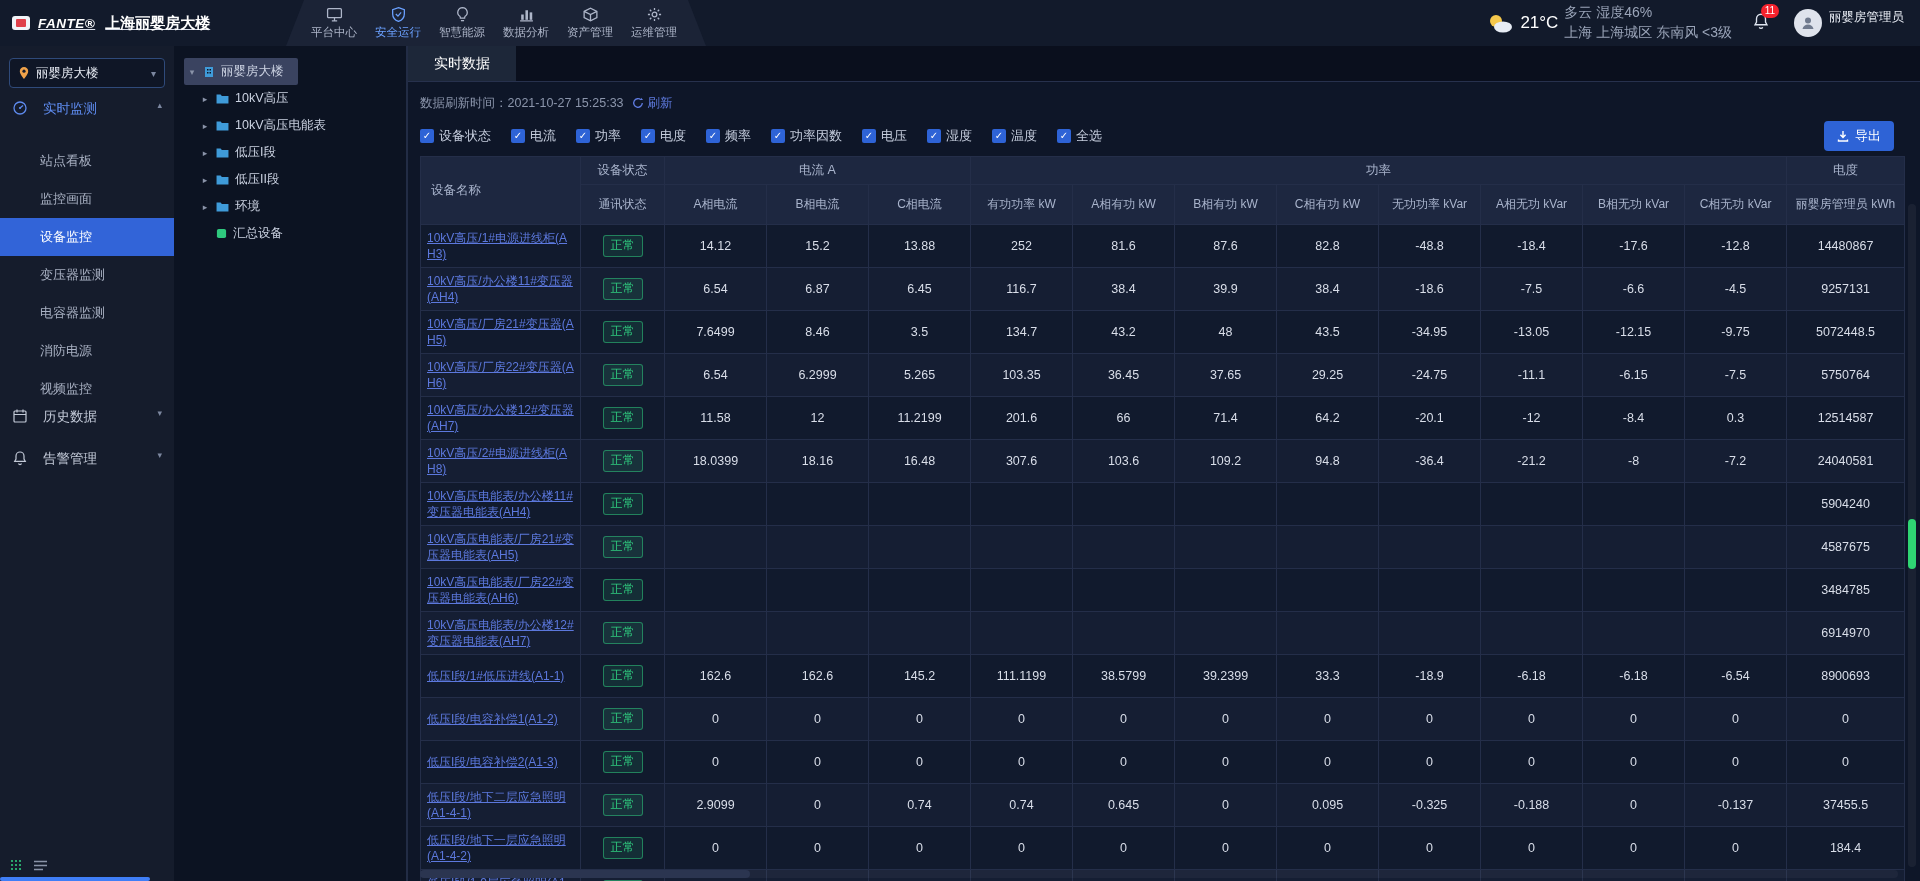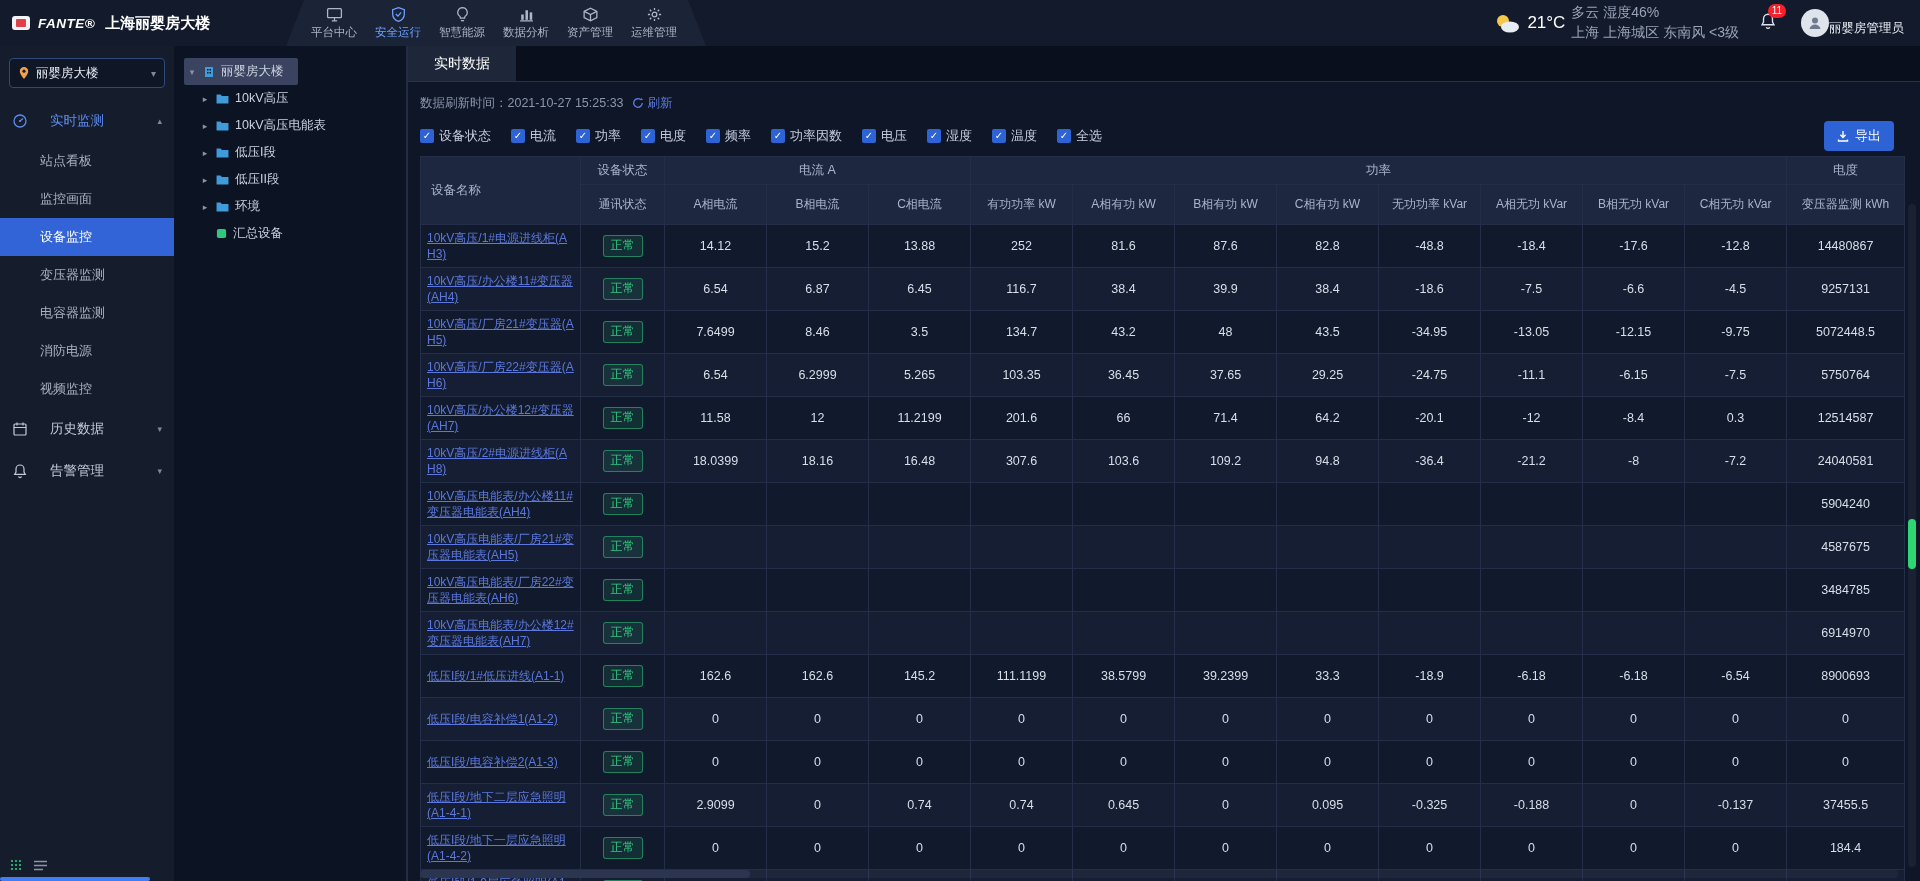--- a/index.html
+++ b/index.html
@@ -4,46 +4,46 @@
 <style>
   *{margin:0;padding:0;box-sizing:border-box;}
   html,body{width:1920px;height:881px;overflow:hidden;background:#0a0f1d;
     font-family:"Liberation Sans","DejaVu Sans",sans-serif;color:#d7dce8;}
   .icon{display:inline-flex;align-items:center;justify-content:center;line-height:0;}
 
   
   .topbar{position:absolute;top:0;left:0;width:1920px;height:46px;background:#121a2b;display:flex;align-items:center;z-index:30;}
   .nav-trap{position:absolute;left:286px;top:0;width:420px;height:46px;background:#1b2336;
     clip-path:polygon(18px 0,calc(100% - 18px) 0,100% 100%,0 100%);}
-  .brand{display:flex;align-items:center;gap:8px;padding-left:12px;min-width:286px;position:relative;z-index:2;}
+  .brand{display:flex;align-items:center;gap:8px;padding-left:12px;min-width:286px;position:relative;z-index:2;text-decoration:underline;}
   .logo-mark{width:18px;height:14px;background:#f2f4f8;border-radius:3px;position:relative;}
   .logo-mark::after{content:"";position:absolute;inset:3px 4px;background:#e0404a;border-radius:1px;}
   .brand-name{font-style:italic;font-weight:700;font-size:13.5px;color:#fff;letter-spacing:.5px;}
   .building{font-size:15px;font-weight:700;color:#fff;margin-left:2px;}
   .nav{position:relative;display:flex;height:46px;z-index:2;margin-left:16px;}
   .nav-item{width:64px;display:flex;flex-direction:column;align-items:center;justify-content:center;gap:2px;
     color:#aeb6c9;font-size:11.5px;cursor:pointer;}
   .nav-item.active{color:#6ba1ff;}
   .top-right{margin-left:auto;display:flex;align-items:center;gap:12px;padding-right:16px;position:relative;z-index:2;}
   .weather{display:flex;align-items:center;gap:6px;}
   .temp{font-size:17px;color:#fff;}
   .weather-text{font-size:14px;color:#9aa4b8;line-height:1.4;white-space:nowrap;}
   .bell-wrap{position:relative;margin:0 12px 0 8px;cursor:pointer;color:#dfe5f0;}
   .badge-count{position:absolute;top:-8px;left:9px;background:#f5222d;color:#fff;font-size:10px;line-height:14px;
     height:14px;min-width:18px;text-align:center;border-radius:7px;padding:0 3px;}
-  .user{display:flex;align-items:flex-end;gap:0;cursor:pointer;}
+  .user{display:flex;align-items:flex-start;gap:7px;cursor:pointer;}
   .avatar{width:28px;height:28px;border-radius:50%;background:#dfe3ec;display:flex;align-items:center;justify-content:center;color:#707a8e;}
   .user-name{font-size:12.5px;color:#e8ecf4;}
 
   
   .sidebar{position:absolute;top:46px;left:0;bottom:0;width:174px;background:#151c2c;z-index:10;}
   .site-select{margin:12px 9px 12px;height:30px;border:1px solid #2f4a7a;border-radius:4px;background:#0f1626;
     display:flex;align-items:center;gap:6px;padding:0 8px;font-size:12.5px;color:#e6eaf2;cursor:pointer;}
   .site-select .chev{margin-left:auto;color:#7c87a0;font-size:10px;}
-  .menu-item{height:42px;display:flex;align-items:center;gap:22px;padding:0 12px;font-size:13.5px;color:#c3cad8;position:relative;cursor:pointer;}
+  .menu-item{height:42px;display:flex;align-items:flex-start;gap:15px;padding:0 12px;font-size:13.5px;color:#c3cad8;position:relative;cursor:pointer;}
   .menu-item .caret{position:absolute;right:12px;font-size:9px;color:#7c87a0;}
   .menu-item.section-active{color:#5e8bef;}
   .submenu-item{height:38px;display:flex;align-items:center;padding-left:40px;font-size:13px;color:#a9b1c3;cursor:pointer;}
   .submenu-item.active{background:#3264d8;color:#fff;}
   .sidebar-footer{position:absolute;bottom:10px;left:10px;display:flex;gap:12px;align-items:center;}
   .sidebar-scroll{position:absolute;bottom:0;left:0;height:4px;width:150px;background:#3f7ef7;border-radius:2px;cursor:pointer;}
 
   
   .tree{position:absolute;top:46px;left:174px;bottom:0;width:234px;background:#0c1322;border-right:2px solid #222c45;
     padding:12px 0 0 10px;z-index:5;}
@@ -438,21 +438,21 @@
               <th class="th-sub">B相电流</th>
               <th class="th-sub">C相电流</th>
               <th class="th-sub">有功功率 kW</th>
               <th class="th-sub">A相有功 kW</th>
               <th class="th-sub">B相有功 kW</th>
               <th class="th-sub">C相有功 kW</th>
               <th class="th-sub">无功功率 kVar</th>
               <th class="th-sub">A相无功 kVar</th>
               <th class="th-sub">B相无功 kVar</th>
               <th class="th-sub">C相无功 kVar</th>
-              <th class="th-sub">变压器监测 kWh</th>
+              <th class="th-sub">丽婴房管理员 kWh</th>
             </tr>
           </thead>
           <tbody>
             <tr>
               <td class="td-name"><span class="devlink">10kV高压/1#电源进线柜(AH3)</span></td>
               <td><span class="badge">正常</span></td>
               <td>14.12</td>
               <td>15.2</td>
               <td>13.88</td>
               <td>252</td>

